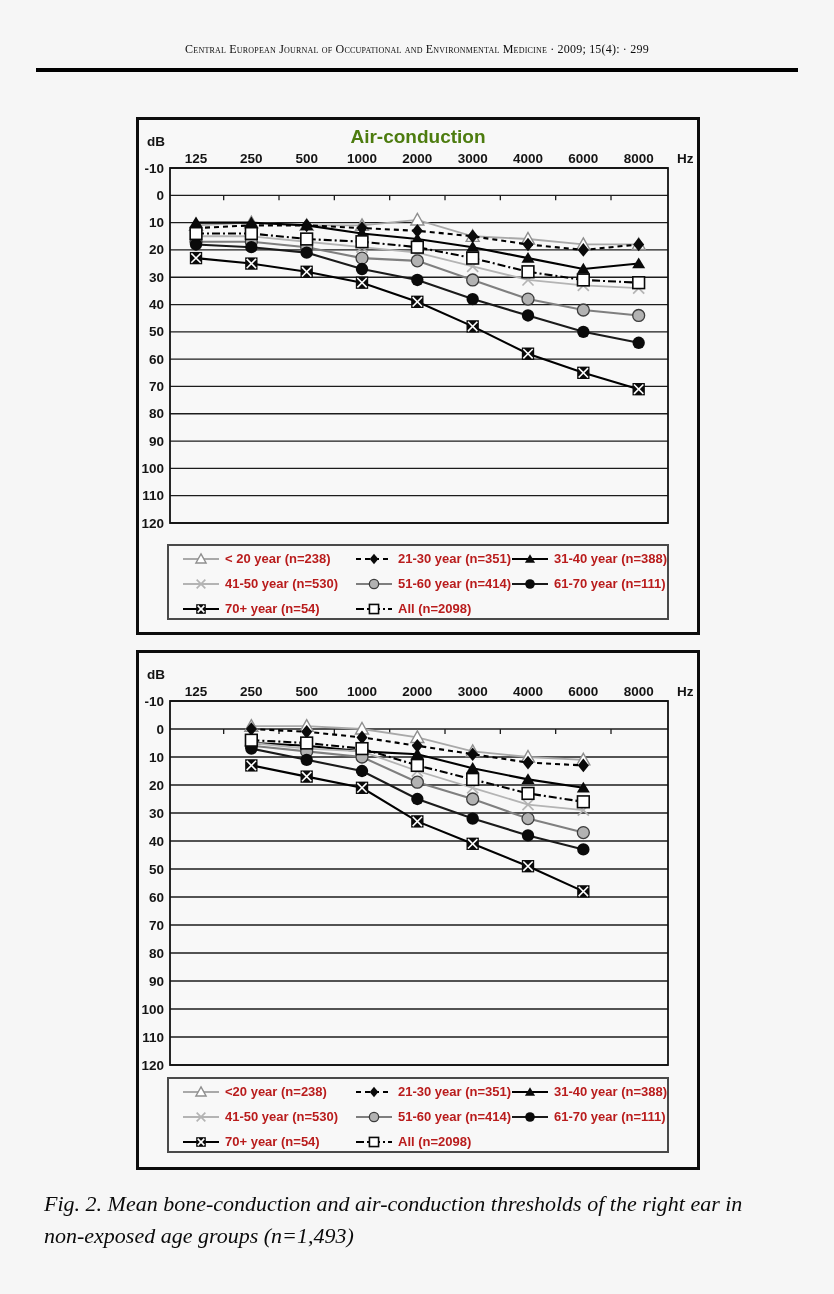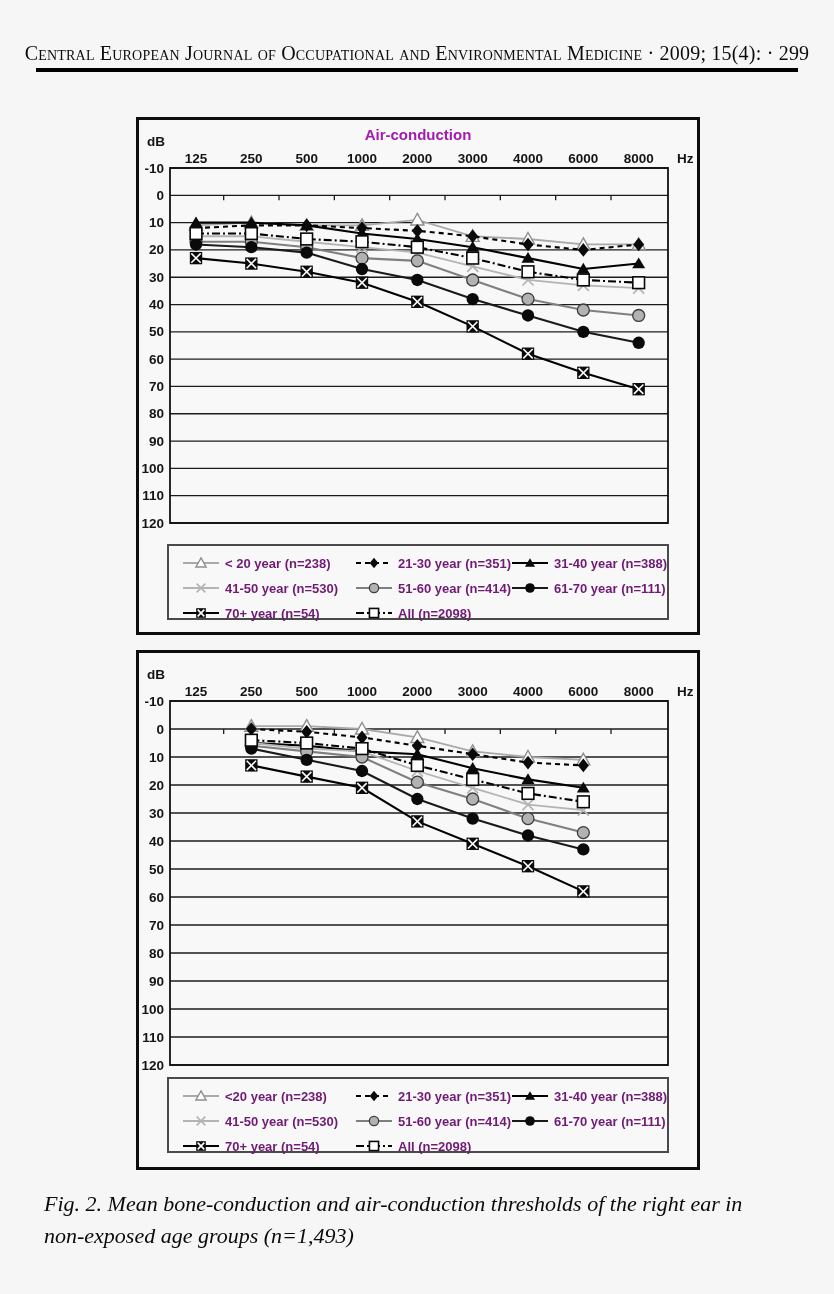--- a/index.html
+++ b/index.html
@@ -1,26 +1,26 @@
 <!DOCTYPE html>
 <html><head>
 <meta charset="utf-8">
 <style>
   html,body{margin:0;padding:0;}
   .page{position:relative;width:834px;height:1294px;background:#f6f6f6;font-family:"Liberation Sans",sans-serif;color:#111;overflow:hidden;}
   .header{position:absolute;top:42px;left:0;width:100%;text-align:center;
-          font-family:"Liberation Serif",serif;font-variant:small-caps;font-size:20px;
+          font-family:"Liberation Serif",serif;font-variant:small-caps;font-size:12px;
           letter-spacing:.2px;color:#0c0c0c;}
   .header-rule{position:absolute;top:68px;left:36px;width:762px;height:4px;background:#000;}
   .fig{position:absolute;left:136px;width:564px;margin:0;border:3px solid #0d0d0d;box-sizing:border-box;background:#f8f8f8;}
-  .fig-title{position:absolute;top:6px;left:0;width:100%;text-align:center;font-weight:bold;font-size:15px;color:#a21caf;}
+  .fig-title{position:absolute;top:6px;left:0;width:100%;text-align:center;font-weight:bold;font-size:19px;color:#4d7c0f;}
   svg.plot{position:absolute;left:0;top:0;}
   .legend{position:absolute;left:28px;top:424px;width:502px;height:76px;border:2px solid #4a4a4a;box-sizing:border-box;background:#f8f8f8;}
-  .legend-entry{position:absolute;display:flex;align-items:flex-end;gap:5px;height:20px;
-                font-weight:bold;font-size:13px;white-space:nowrap;color:#701a75;}
+  .legend-entry{position:absolute;display:flex;align-items:flex-start;gap:5px;height:20px;
+                font-weight:bold;font-size:13px;white-space:nowrap;color:#b91c1c;}
   .axlab{font-family:"Liberation Sans",sans-serif;font-weight:bold;font-size:13.5px;fill:#141414;}
   .caption{position:absolute;left:44px;top:1188px;width:766px;font-family:"Liberation Serif",serif;
            font-style:italic;font-size:22px;line-height:1.45;color:#0a0a0a;}
 </style>
 </head>
 <body>
 
 <div class="page">
 
   <div class="header">Central European Journal of Occupational and Environmental Medicine · 2009; 15(4): · 299</div>

